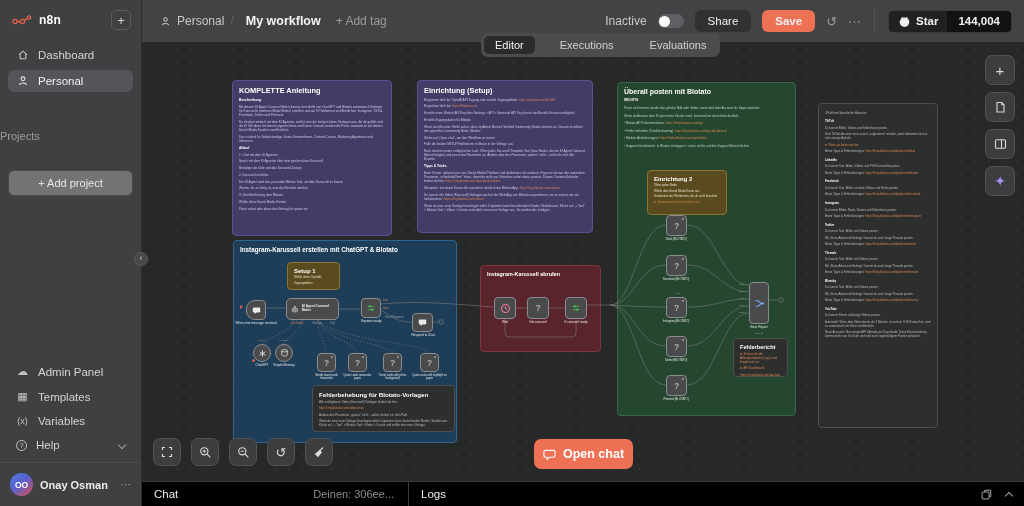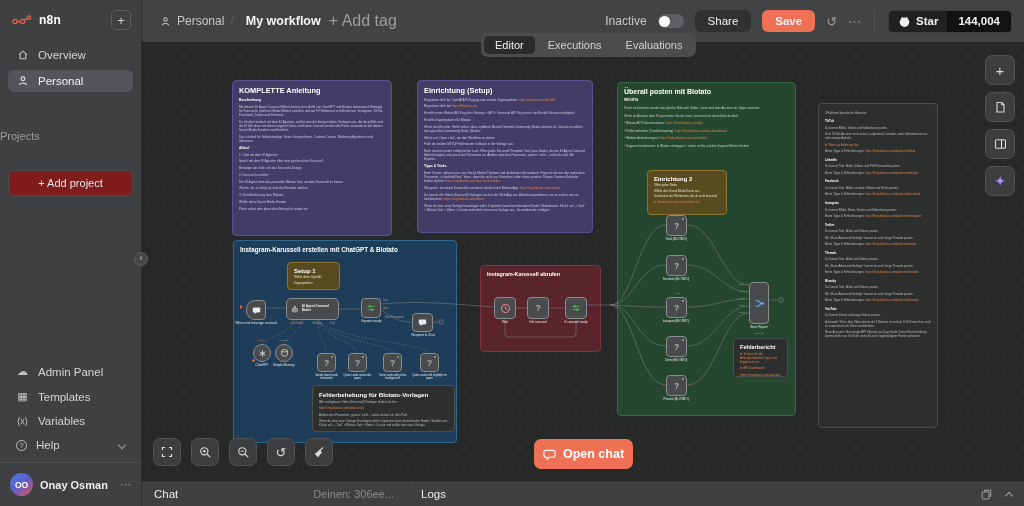--- a/index.html
+++ b/index.html
@@ -12,21 +12,21 @@
     display:flex;flex-direction:column;position:relative;z-index:30}
   .logo-row{display:flex;align-items:center;gap:5px;padding:10px 10px 12px 12px}
   .logo-text{color:#fff;font-weight:700;font-size:12px;letter-spacing:.2px}
   .plus-btn{margin-left:auto;width:20px;height:20px;border:1px solid #5c5d5f;border-radius:5px;
     color:#cfd0d1;font-size:13px;line-height:1;display:flex;align-items:center;justify-content:center}
   .nav-item{display:flex;align-items:center;gap:9px;margin:2px 8px;padding:5px 8px;border-radius:6px;
     color:#d3d4d5;font-size:11.5px;white-space:nowrap}
   .nav-item.active{background:#545559;color:#f2f2f3}
   .nav-item .chev{margin-left:auto}
   .section-label{color:#9b9c9e;font-size:11px;padding:36px 0 0}
-  .add-project{margin:28px 8px 0;padding:6px 0;background:#7f1d1d;border:1px solid #494a4c;border-radius:6px;
+  .add-project{margin:28px 8px 0;padding:6px 0;background:#737373;border:1px solid #494a4c;border-radius:6px;
     color:#e6e7e8;font-size:11px;text-align:center}
   .bottom-nav{margin-top:auto;padding-bottom:4px}
   .user-row{display:flex;align-items:center;gap:7px;padding:10px 10px;border-top:1px solid #4b4c4e}
   .avatar{width:23px;height:23px;border-radius:50%;color:#fff;font-size:8.5px;font-weight:700;
     display:flex;align-items:center;justify-content:center;
     background:linear-gradient(140deg,#4a7fe0 0%,#5a5fd0 45%,#d4544a 100%)}
   .user-name{font-size:11px;color:#eceded;font-weight:600}
   .user-menu{margin-left:auto;color:#9d9ea0;font-size:11px}
   .collapse-btn{position:absolute;right:-7px;top:252px;width:14px;height:14px;border-radius:50%;
     background:#47484a;border:1px solid #5a5b5d;color:#c9cacb;font-size:9px;line-height:11px;text-align:center;z-index:40}
@@ -35,35 +35,35 @@
   .red-dot{position:absolute;top:-1px;right:-2px;width:4.5px;height:4.5px;border-radius:50%;background:#e0564a}
   .chev{width:6px;height:6px;border-right:1.3px solid #9d9ea0;border-bottom:1.3px solid #9d9ea0;
     transform:rotate(45deg);display:inline-block}
 
   
   .main{flex:1;display:flex;flex-direction:column;position:relative}
   .header{height:42px;background:#414345;display:flex;align-items:center;gap:8px;padding:0 12px 0 18px;z-index:20}
   .crumb{display:flex;align-items:center;gap:6px;color:#c7c8c9;font-size:12px}
   .crumb-sep{color:#5f6163}
   .wf-name{color:#f4f4f5;font-size:12.5px;font-weight:600;margin-left:4px}
-  .add-tag{color:#9b9c9e;font-size:16px;margin-left:0}
+  .add-tag{color:#9b9c9e;font-size:12px;margin-left:7px}
   .hright{margin-left:auto;display:flex;align-items:center;gap:11px}
   .status-label{font-size:12px;color:#c7c8c9}
   .toggle{width:26px;height:14px;border-radius:8px;background:#5f6063;position:relative}
   .toggle .knob{position:absolute;left:1.5px;top:1.5px;width:11px;height:11px;border-radius:50%;background:#fff}
   .btn{border-radius:6px;font-size:11.5px;padding:5px 13px;color:#f0f0f1}
   .btn.share{background:#303133}
   .btn.save{background:#ee7156;font-weight:600}
   .hicon{color:#9c9d9e;font-size:13px}
   .hdivider{width:1px;height:22px;background:#535557;margin:0 2px}
   .gh{display:flex;border:1px solid #3a3c3e;border-radius:5px;overflow:hidden;font-size:11.5px}
   .gh .seg1{display:flex;align-items:center;gap:5px;background:#1f2123;color:#f0f0f1;padding:4px 9px;font-weight:600}
   .gh .seg2{background:#101214;color:#f0f0f1;padding:4px 11px;font-weight:600}
 
-  .tabsbar{position:absolute;top:33px;left:339px;display:flex;gap:2px;background:#4b4c4e;
+  .tabsbar{position:absolute;top:33px;left:339px;display:flex;gap:14px;background:#4b4c4e;
     border-radius:7px;padding:3px;z-index:25}
   .tab{font-size:11px;color:#cfd0d1;padding:3px 11px;border-radius:5px}
   .tab.active{background:#2a2b2b;color:#f4f4f5}
 
   
   .canvas{position:relative;flex:1;background:#272828;overflow:hidden;
     background-image:radial-gradient(#313232 1px,transparent 1.2px);background-size:14px 14px}
   .wires{position:absolute;left:0;top:0;z-index:2}
 
   .note{position:absolute;border-radius:4px;border:1px solid;padding:5px 6px;overflow:hidden;z-index:1}
@@ -117,21 +117,21 @@
   .ctrl{width:28px;height:28px;background:#3c3d3f;border:1px solid #515254;border-radius:7px;color:#d9dadb;
     display:flex;align-items:center;justify-content:center;font-size:13px}
   .rtools{position:absolute;right:9px;top:13px;display:flex;flex-direction:column;gap:7px;z-index:10}
   .rtool{width:30px;height:30px;background:#3c3d3f;border:1px solid #515254;border-radius:7px;color:#d7d8d9;
     display:flex;align-items:center;justify-content:center;font-size:15px}
   .rtool .sparkle{color:#a98ef5;font-size:14px}
   .open-chat{position:absolute;left:392px;top:397px;width:99px;height:30px;background:#ee7156;border-radius:7px;
     color:#fff;font-size:12.5px;font-weight:600;display:flex;align-items:center;justify-content:center;gap:7px;z-index:10}
 
   
-  .footer{height:25px;background:#404040;border-top:1px solid #3a3b3c;display:flex;align-items:center;z-index:20}
+  .footer{height:25px;background:#000000;border-top:1px solid #3a3b3c;display:flex;align-items:center;z-index:20}
   .f-chat{width:267px;display:flex;align-items:center;justify-content:space-between;
     padding:0 14px 0 12px;border-right:1px solid #3a3b3c;height:100%}
   .f-chat .lbl{color:#eceded;font-size:11.5px}
   .f-session{color:#8b8c8e;font-size:11px}
   .f-logs{flex:1;display:flex;align-items:center;height:100%;padding:0 12px}
   .f-logs .lbl{color:#eceded;font-size:11.5px}
   .f-icons{margin-left:auto;display:flex;align-items:center;gap:14px;color:#9fa0a1}
   .chev-up{width:6px;height:6px;border-left:1.4px solid #9fa0a1;border-top:1.4px solid #9fa0a1;
     transform:rotate(45deg);display:inline-block;margin-top:3px}
 </style>
@@ -153,21 +153,21 @@
       <span class="logo-text">n8n</span>
       <span class="plus-btn">+</span>
     </div>
 
     <div class="nav-item">
       <span class="icon">
         <svg width="12" height="12" viewBox="0 0 12 12">
             <path d="M2 5.6 L6 2.2 L10 5.6 M3.2 5 V9.8 H8.8 V5" stroke="#c2c3c5" stroke-width="1.1" fill="none"></path>
           </svg>
       </span>
-      <span>Overview</span>
+      <span>Dashboard</span>
     </div>
     <div class="nav-item active">
       <span class="icon">
         <svg width="12" height="12" viewBox="0 0 12 12">
             <g stroke="#e3e4e5" stroke-width="1.1" fill="none">
               <circle cx="6" cy="3.8" r="1.9"></circle>
               <path d="M2.6 10 C2.6 7.4 9.4 7.4 9.4 10"></path>
             </g>
           </svg>
       </span>

